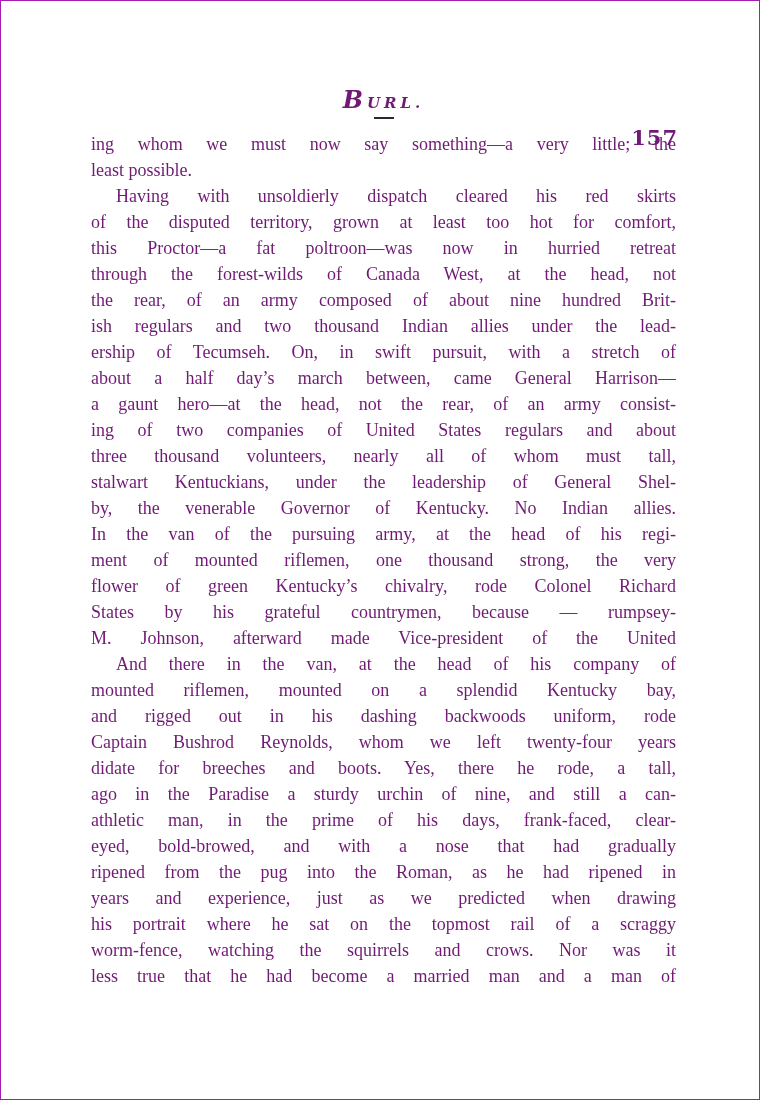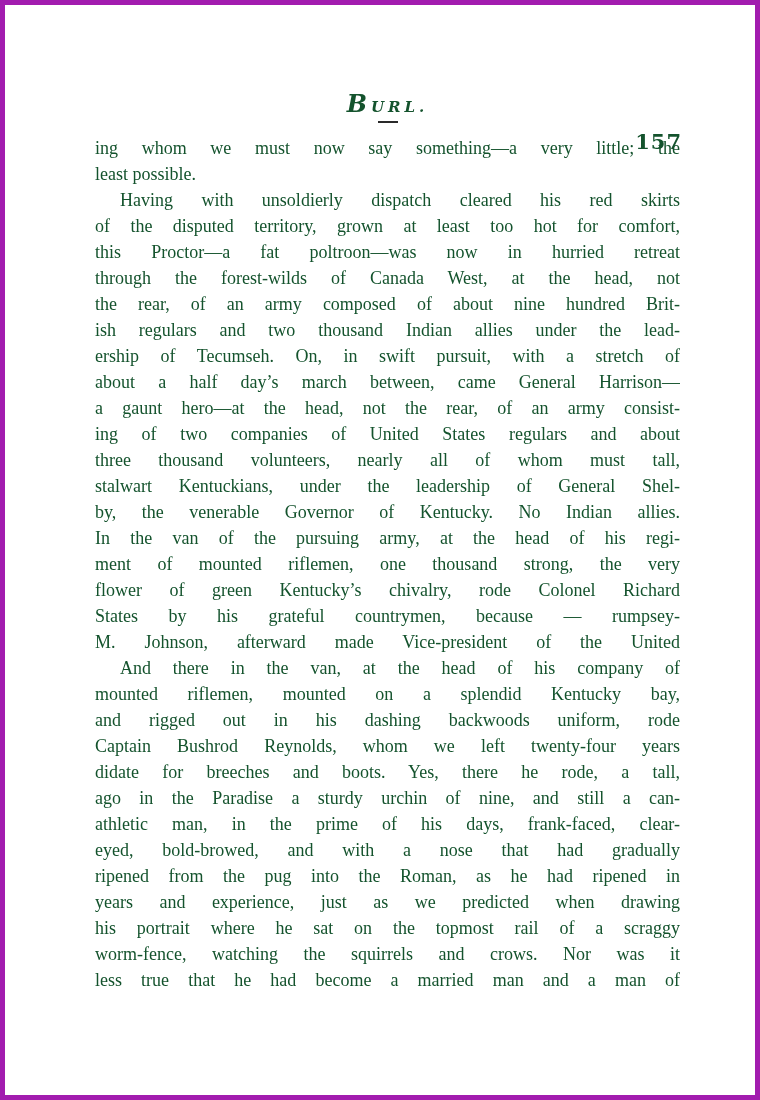--- a/index.html
+++ b/index.html
@@ -6,24 +6,24 @@
     margin: 0;
     padding: 0;
     background: #ffffff;
   }
   .scan {
     position: relative;
     width: 760px;
     height: 1100px;
     background: #ffffff;
     box-sizing: border-box;
-    border: 5px solid #a21caf;
+    border: 1px solid #a21caf;
     overflow: hidden;
     font-family: "DejaVu Serif", serif;
-    color: #14532d;
+    color: #701a75;
   }
   .text-block {
     position: absolute;
     left: 90px;
     top: 84px;
     width: 585px;
   }
   .running-head {
     position: relative;
     height: 30px;

